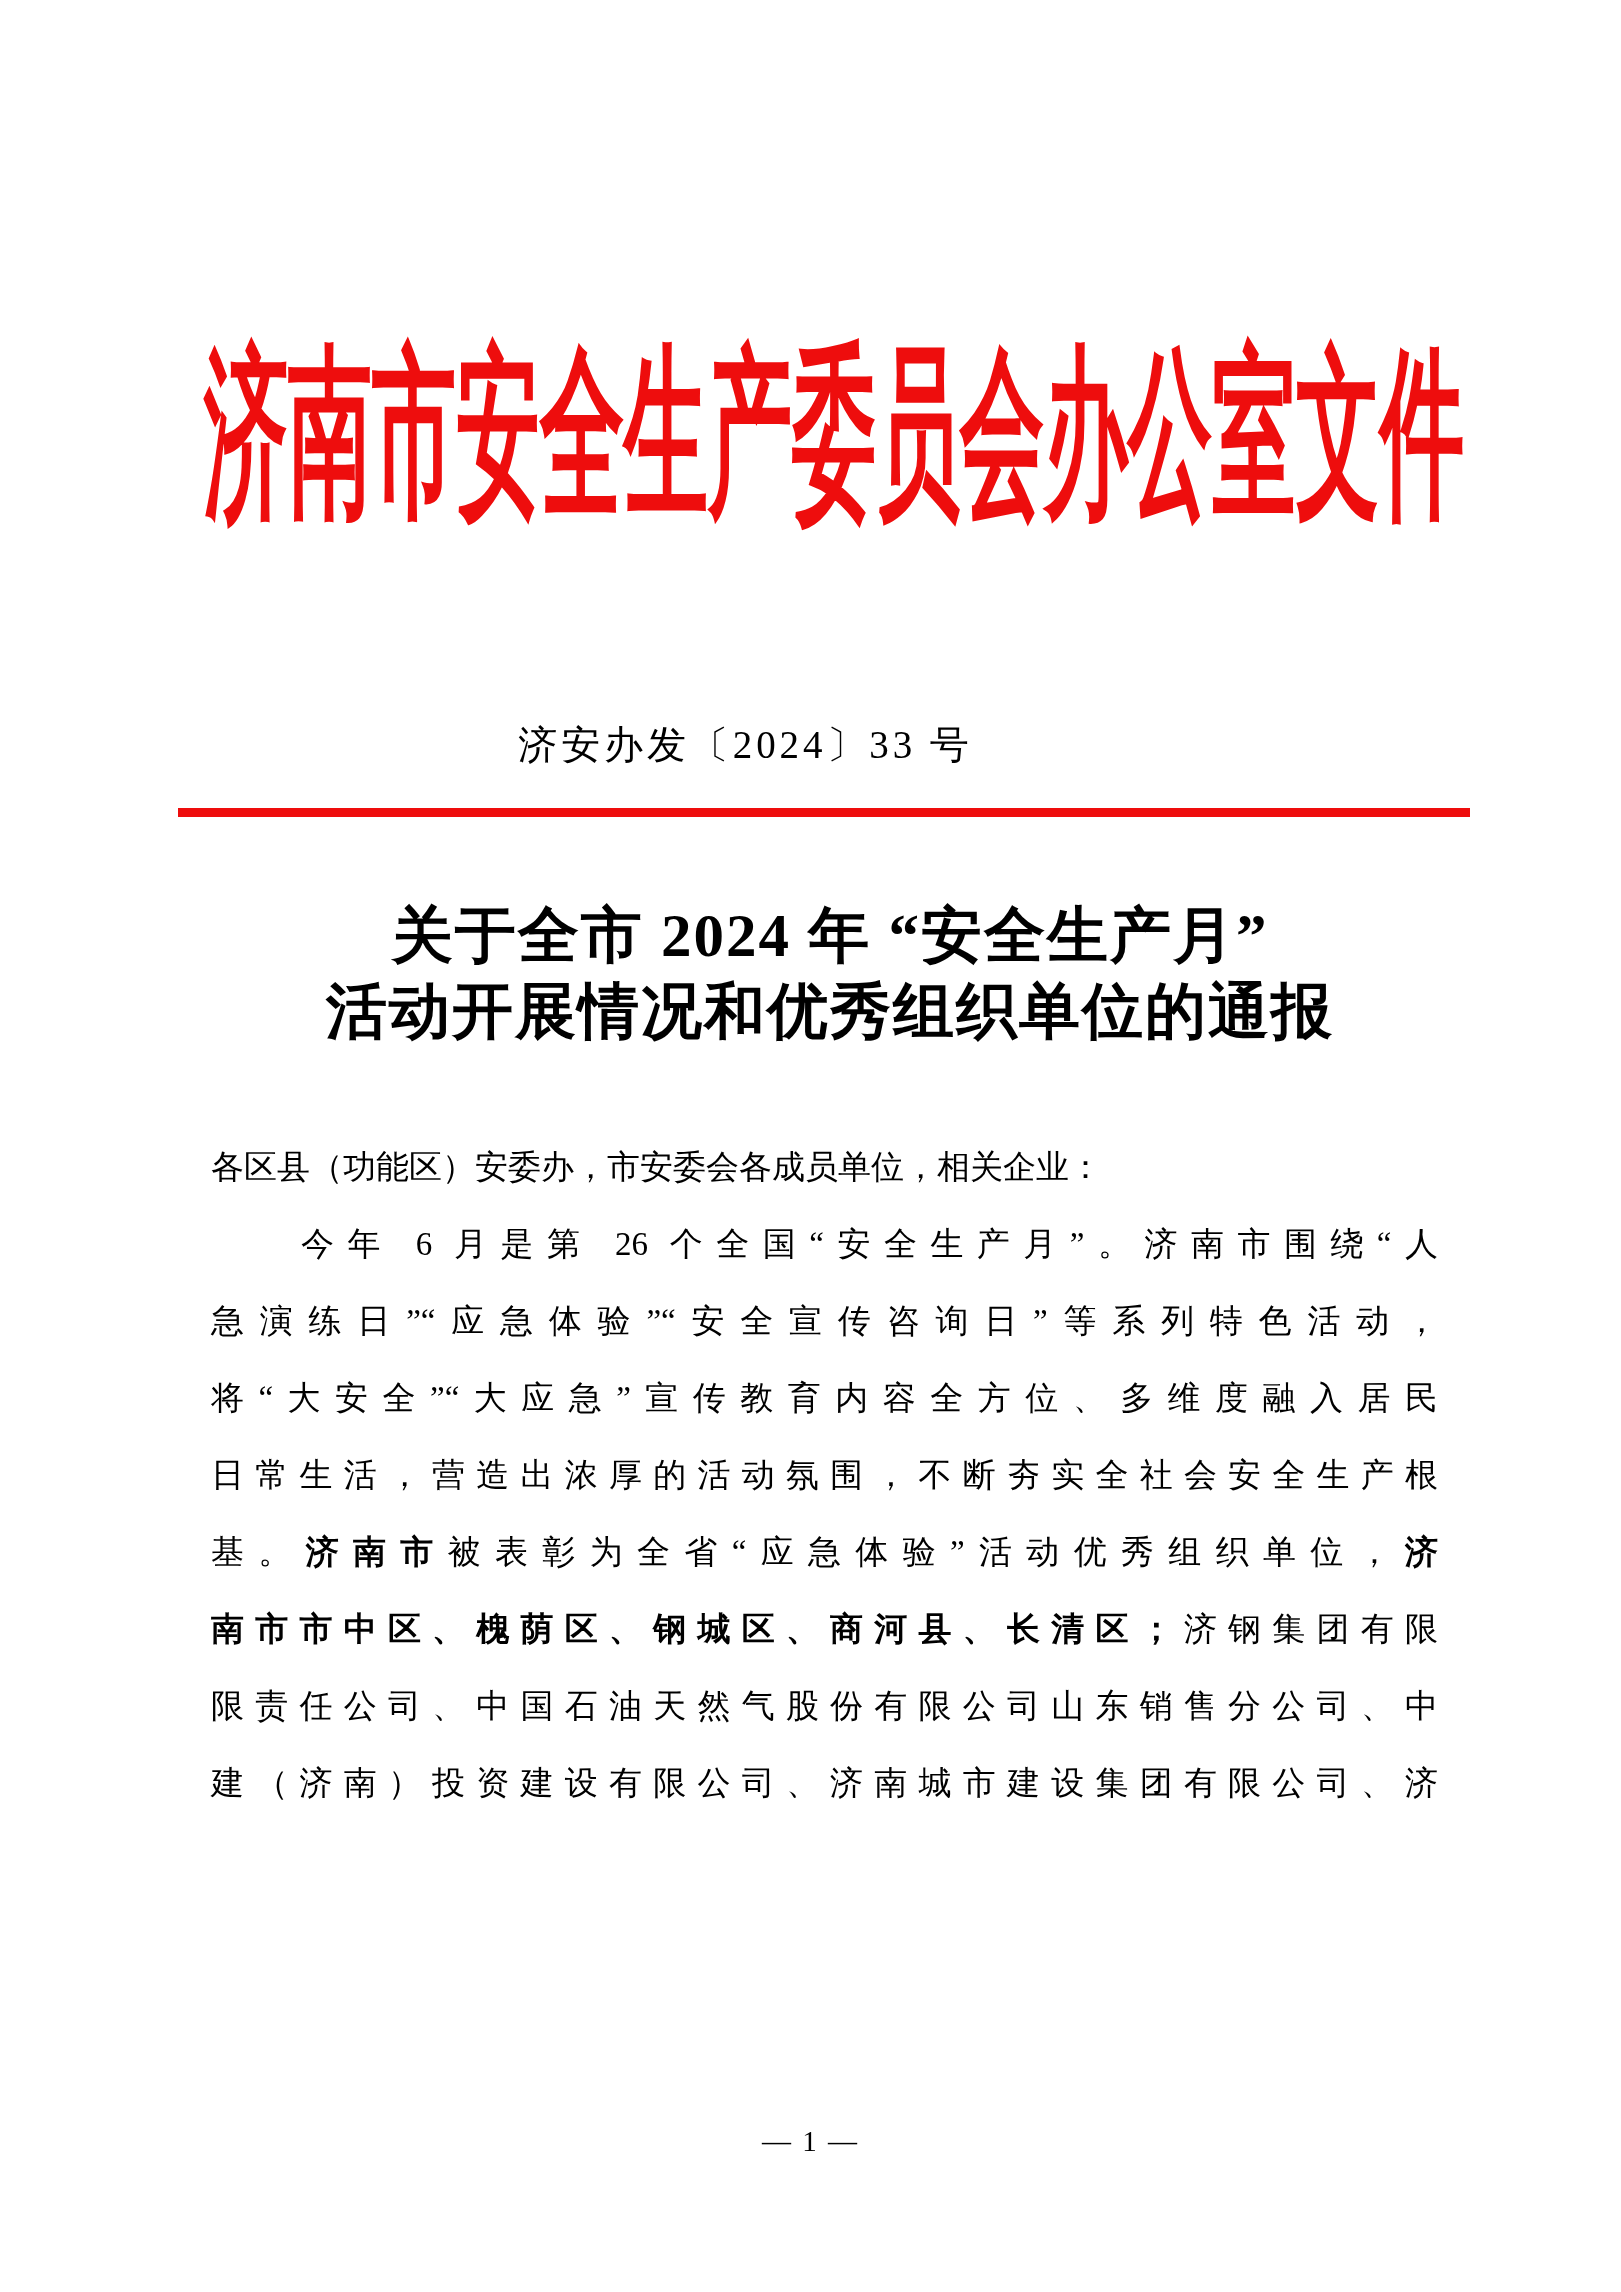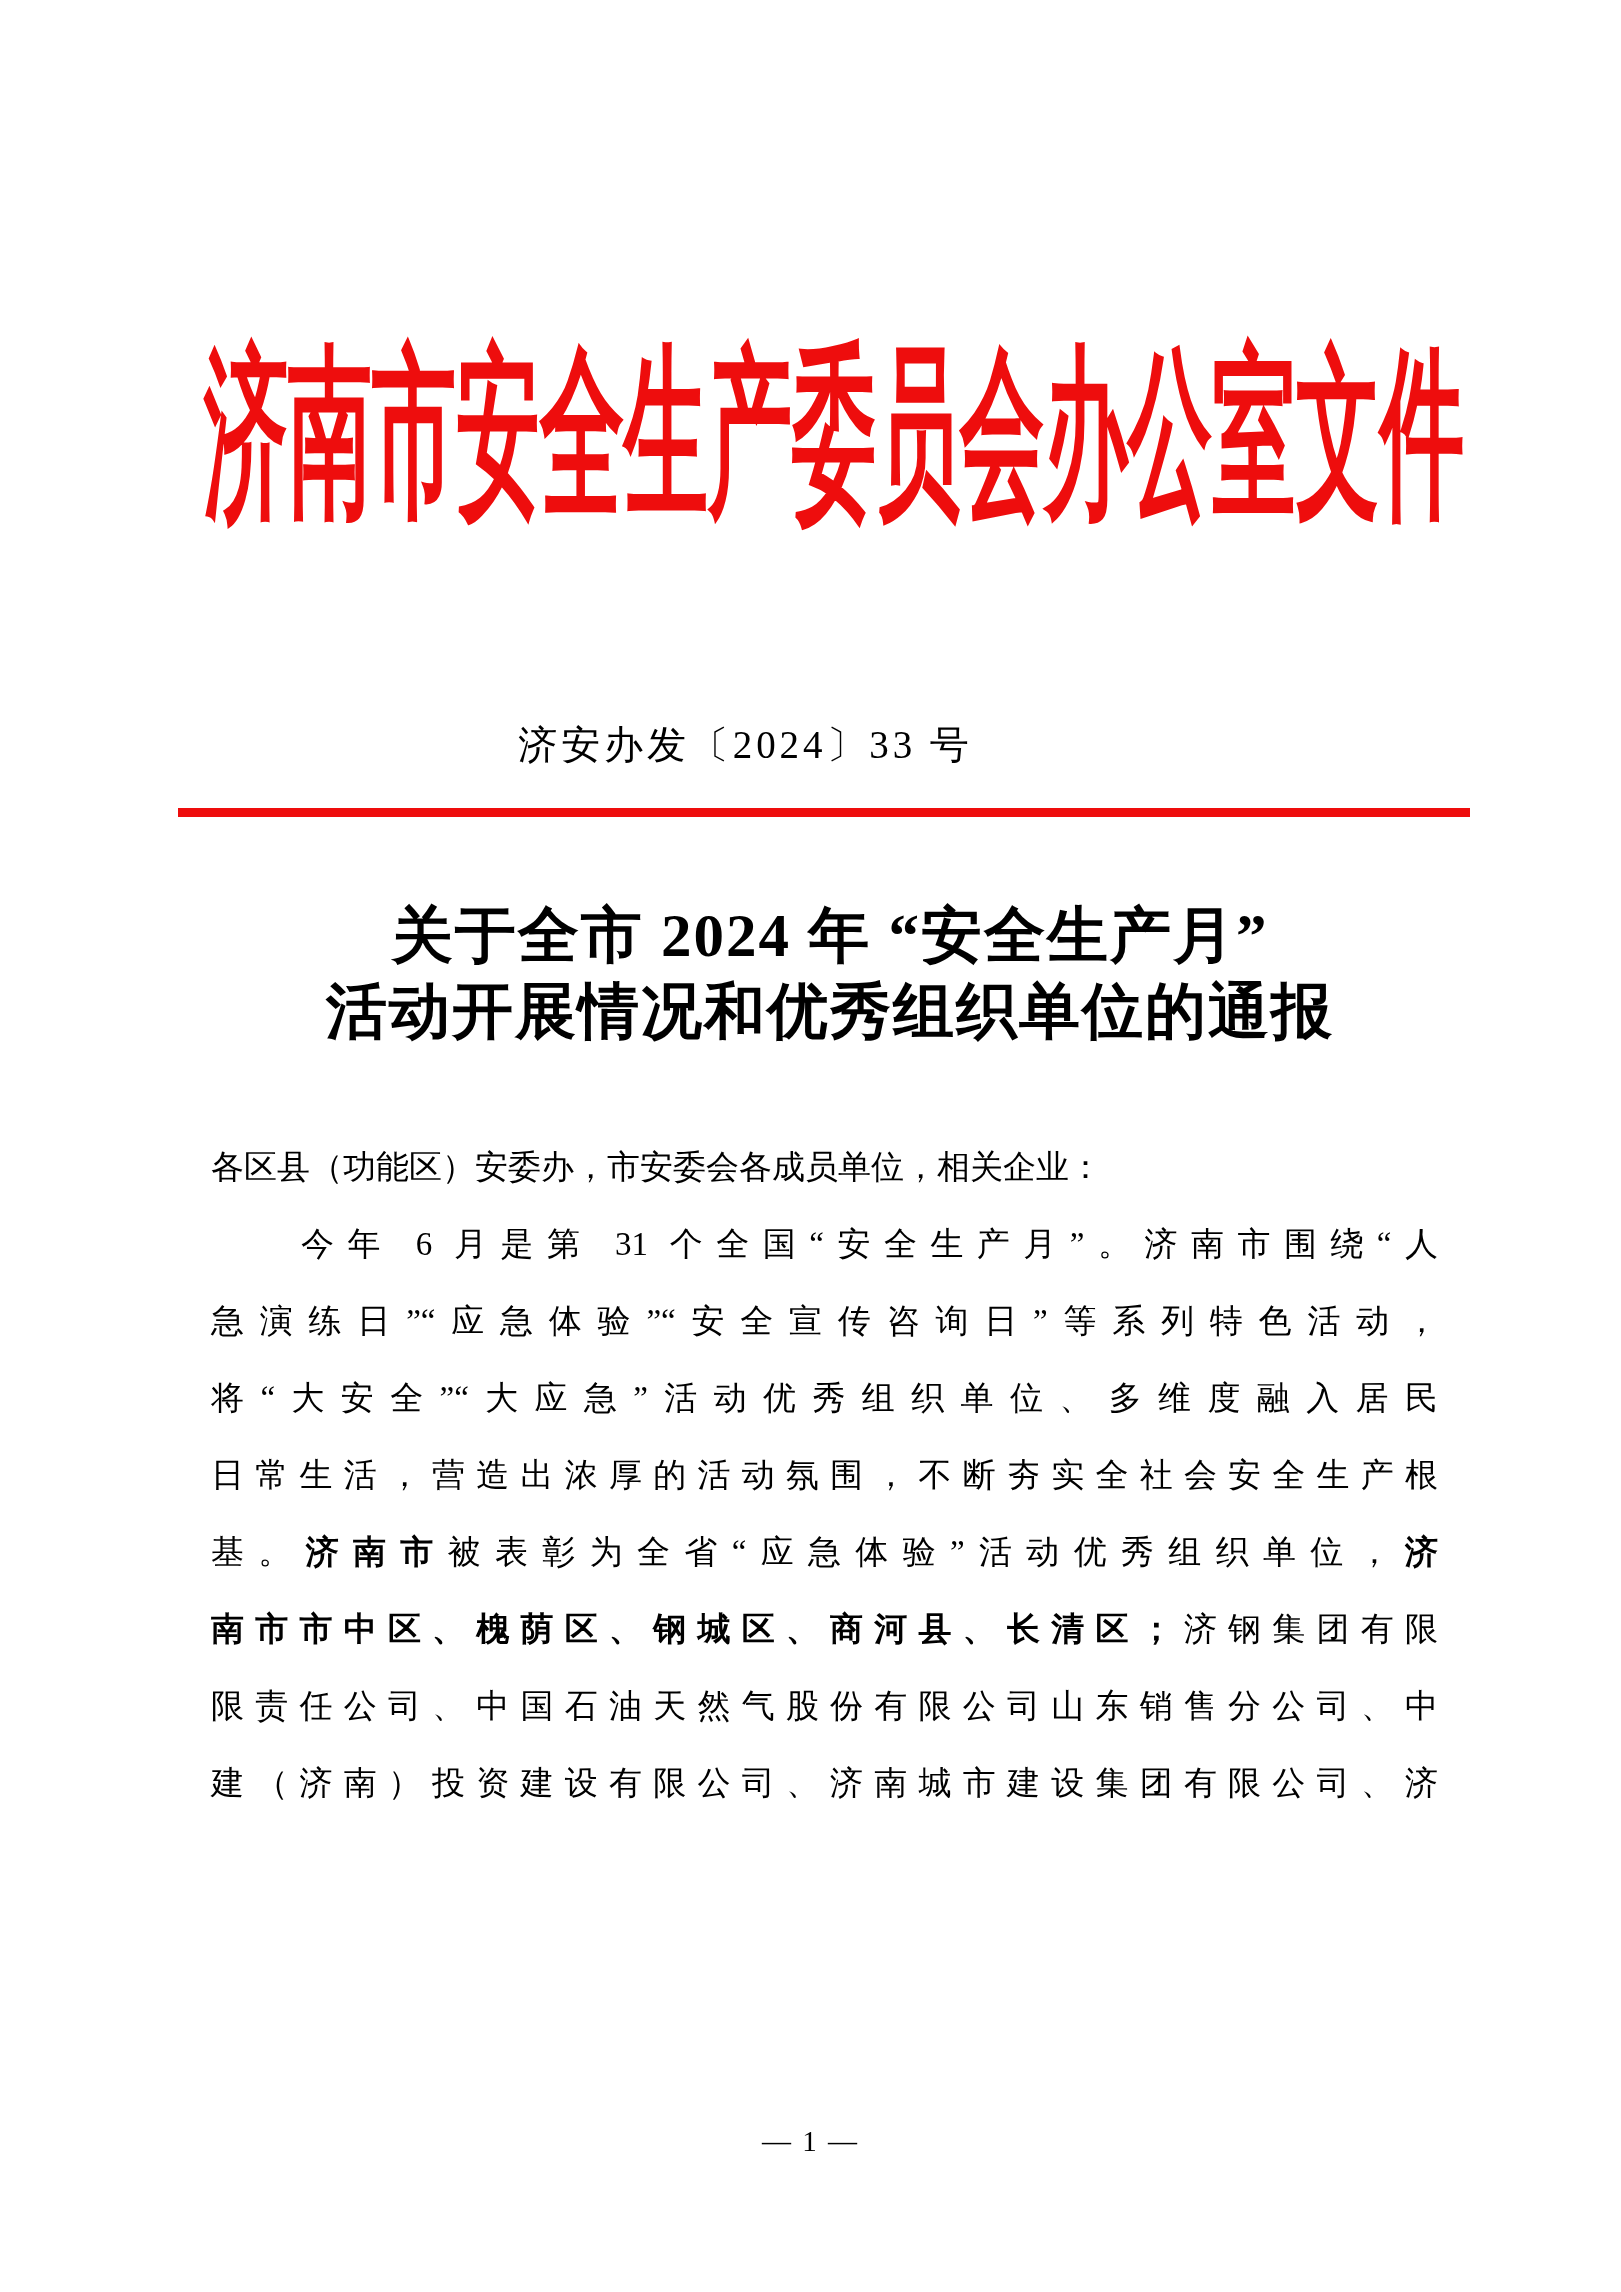--- a/index.html
+++ b/index.html
@@ -113,23 +113,23 @@
 
   <div class="red-rule"></div>
 
   <div class="doc-title">
     <div>关于全市 2024 年 “安全生产月”</div>
     <div>活动开展情况和优秀组织单位的通报</div>
   </div>
 
   <div class="body-block">
       <div class="body-line"><span class="seg">各区县（功能区）安委办，市安委会各成员单位，相关企业：</span></div>
-      <div class="body-line justify indent"><span class="seg">今年 6 月是第 31 个全国“安全生产月”。济南市围绕“人</span></div>
+      <div class="body-line justify indent"><span class="seg">今年 6 月是第 26 个全国“安全生产月”。济南市围绕“人</span></div>
       <div class="body-line justify"><span class="seg">急演练日”“应急体验”“安全宣传咨询日”等系列特色活动，</span></div>
-      <div class="body-line justify"><span class="seg">将“大安全”“大应急”活动优秀组织单位、多维度融入居民</span></div>
+      <div class="body-line justify"><span class="seg">将“大安全”“大应急”宣传教育内容全方位、多维度融入居民</span></div>
       <div class="body-line justify"><span class="seg">日常生活，营造出浓厚的活动氛围，不断夯实全社会安全生产根</span></div>
       <div class="body-line justify"><span class="seg">基。</span><span class="seg bold">济南市</span><span class="seg">被表彰为全省“应急体验”活动优秀组织单位，</span><span class="seg bold">济</span></div>
       <div class="body-line justify"><span class="seg bold">南市市中区、槐荫区、钢城区、商河县、长清区；</span><span class="seg">济钢集团有限</span></div>
       <div class="body-line justify"><span class="seg">限责任公司、中国石油天然气股份有限公司山东销售分公司、中</span></div>
       <div class="body-line justify"><span class="seg">建（济南）投资建设有限公司、济南城市建设集团有限公司、济</span></div>
     </div>
 
   <div class="footer">— 1 —</div>
 
 </div>

